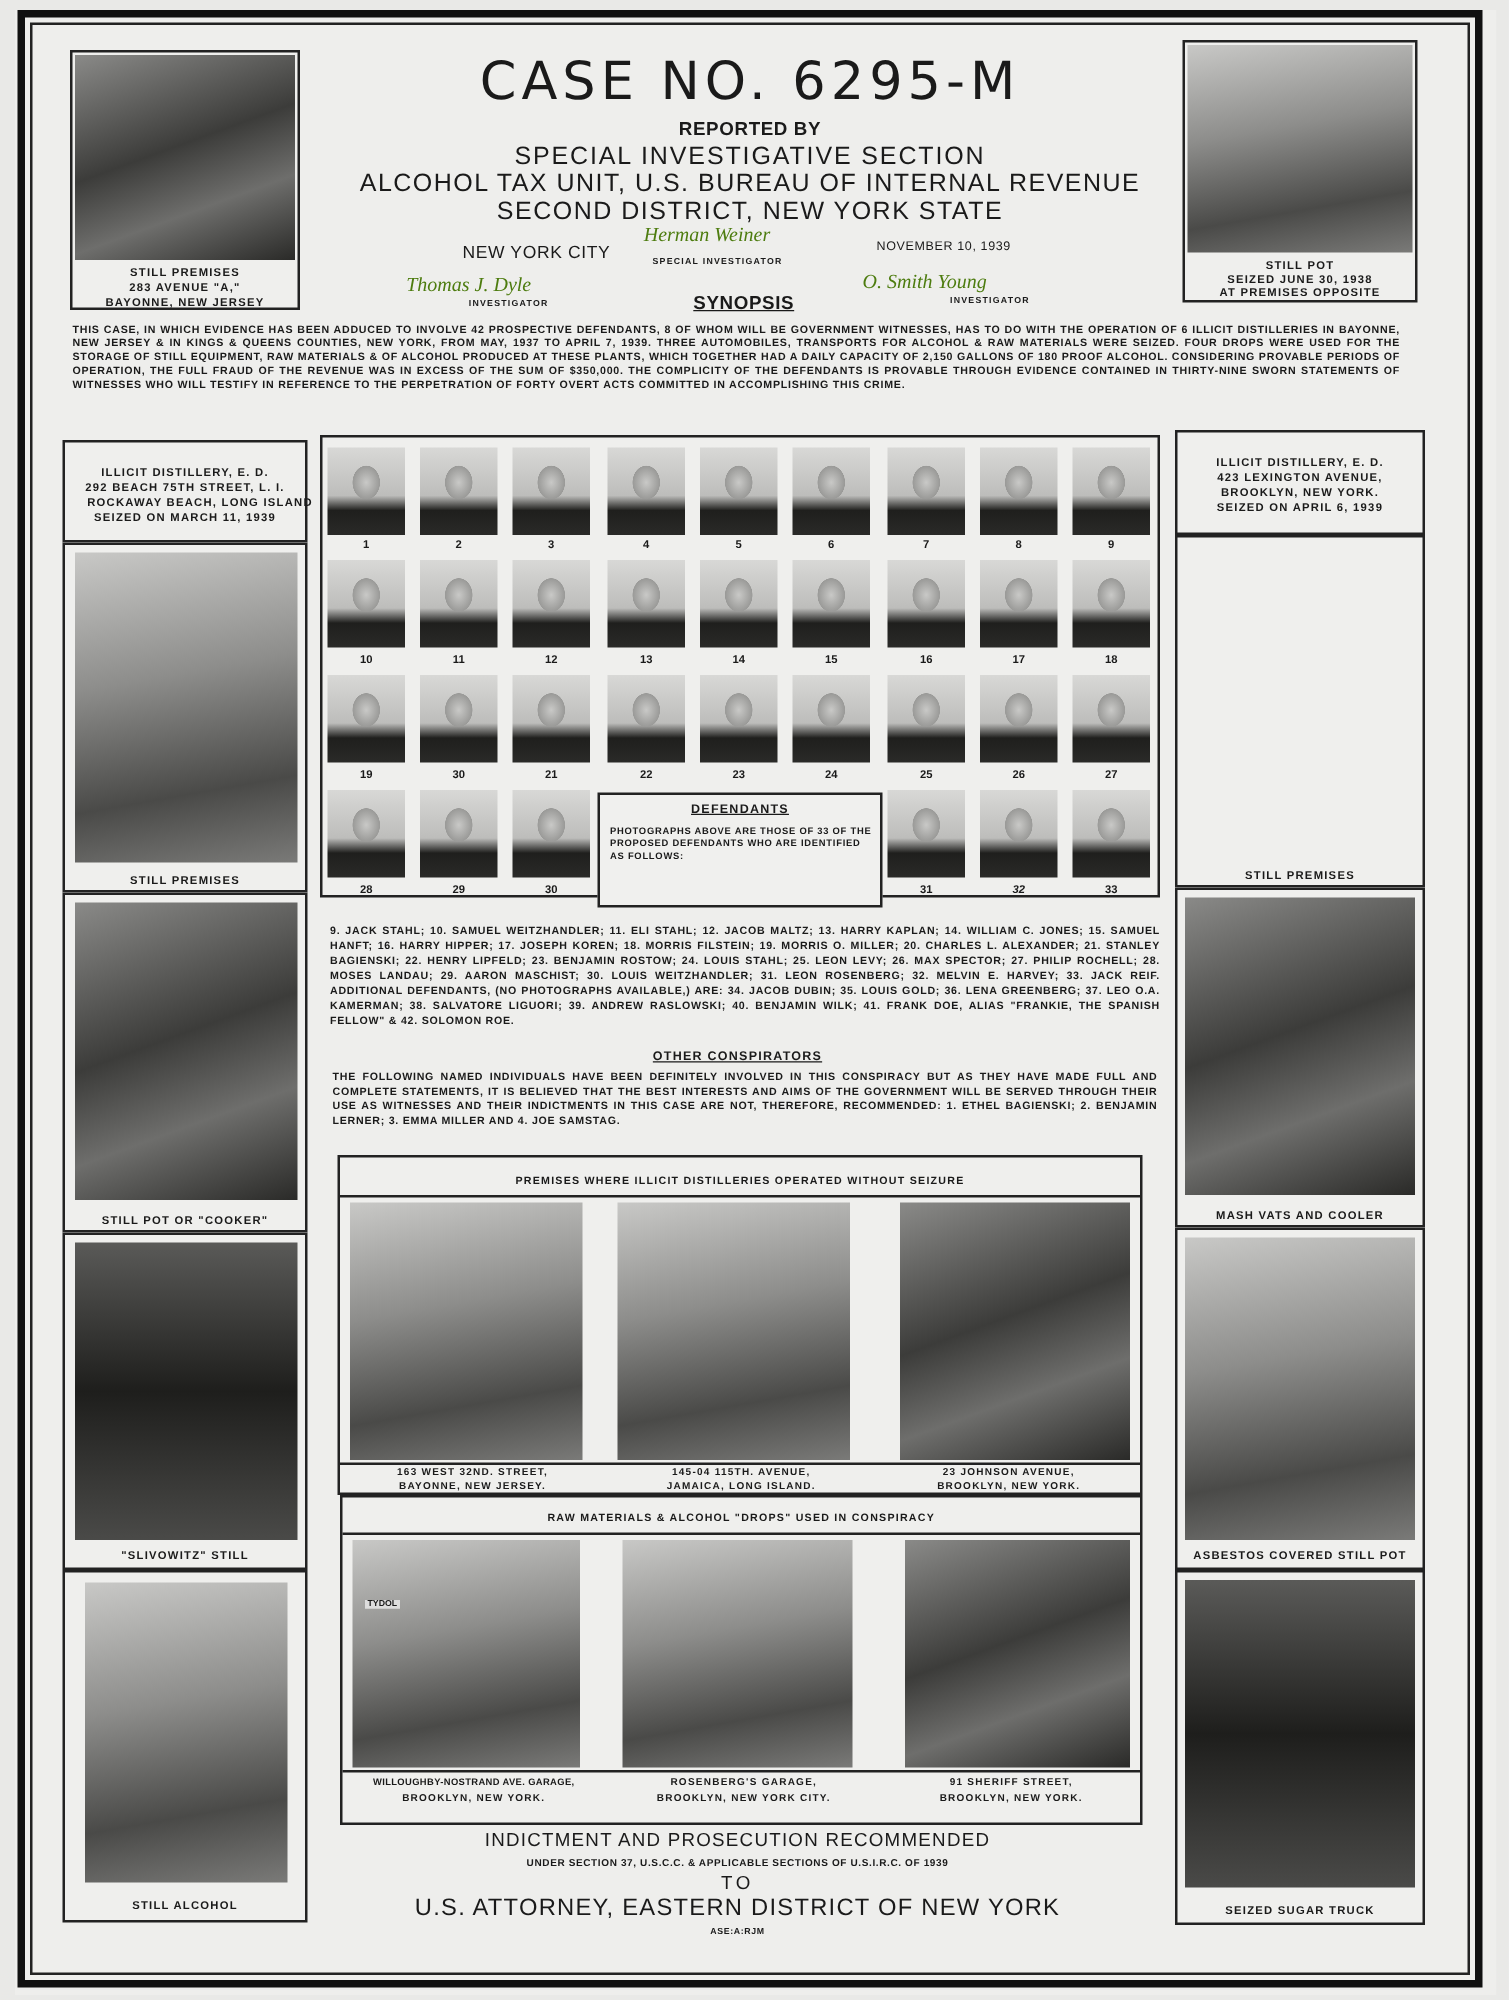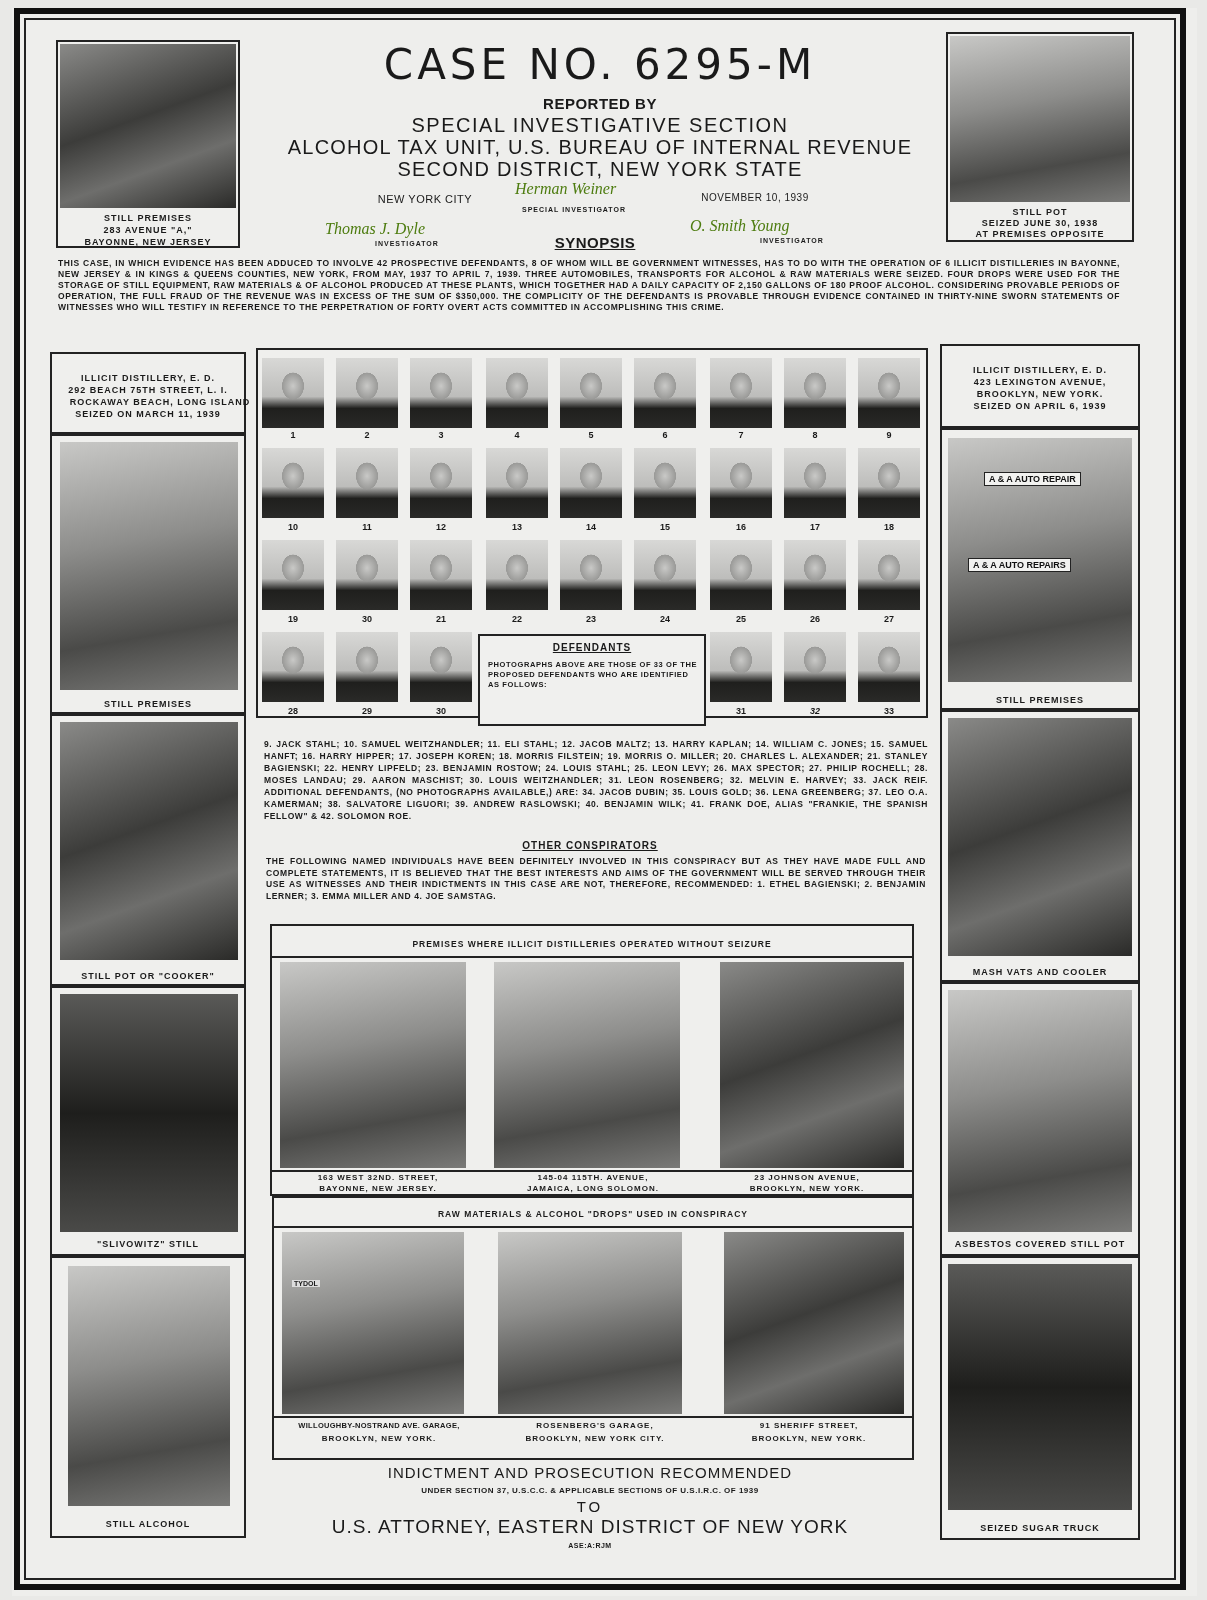--- a/index.html
+++ b/index.html
@@ -26,21 +26,21 @@
 <div class="sheet"></div>
 <div class="border-outer"></div>
 <div class="border-inner"></div>
 
 <div class="txt" style="left:260px;top:40px;width:680px;font-size:42px;letter-spacing:4px;font-weight:normal;font-family:'DejaVu Sans',sans-serif;">CASE NO. 6295-M</div>
 <div class="txt" style="left:420px;top:95px;width:360px;font-size:15px;">REPORTED BY</div>
 <div class="txt" style="left:300px;top:114px;width:600px;font-size:20px;font-weight:normal;letter-spacing:1.5px;">SPECIAL INVESTIGATIVE SECTION</div>
 <div class="txt" style="left:260px;top:136px;width:680px;font-size:20px;font-weight:normal;letter-spacing:1.2px;">ALCOHOL TAX UNIT, U.S. BUREAU OF INTERNAL REVENUE</div>
 <div class="txt" style="left:300px;top:158px;width:600px;font-size:20px;font-weight:normal;letter-spacing:1.2px;">SECOND DISTRICT, NEW YORK STATE</div>
 
-<div class="txt" style="left:370px;top:193px;width:110px;font-size:11px;font-weight:normal;">NEW YORK CITY</div>
+<div class="txt" style="left:370px;top:193px;width:110px;font-size:14px;font-weight:normal;">NEW YORK CITY</div>
 <div class="sig" style="left:515px;top:180px;">Herman Weiner</div>
 <div class="siglabel" style="left:522px;top:206px;">SPECIAL INVESTIGATOR</div>
 <div class="txt" style="left:690px;top:192px;width:130px;font-size:10px;font-weight:normal;">NOVEMBER 10, 1939</div>
 
 <div class="sig" style="left:325px;top:220px;">Thomas J. Dyle</div>
 <div class="siglabel" style="left:375px;top:240px;">INVESTIGATOR</div>
 <div class="txt" style="left:540px;top:234px;width:110px;font-size:15px;text-decoration:underline;">SYNOPSIS</div>
 <div class="sig" style="left:690px;top:217px;">O. Smith Young</div>
 <div class="siglabel" style="left:760px;top:237px;">INVESTIGATOR</div>
 
@@ -83,24 +83,20 @@
   <div class="caption" style="left:0;top:260px;width:192px;">STILL ALCOHOL</div>
 </div>
 
 <div class="box" style="left:940px;top:344px;width:200px;height:84px;">
   <div class="caption" style="left:0;top:18px;width:196px;">ILLICIT DISTILLERY, E. D.</div>
   <div class="caption" style="left:0;top:30px;width:196px;">423 LEXINGTON AVENUE,</div>
   <div class="caption" style="left:0;top:42px;width:196px;">BROOKLYN, NEW YORK.</div>
   <div class="caption" style="left:0;top:54px;width:196px;">SEIZED ON APRIL 6, 1939</div>
 </div>
 <div class="box" style="left:940px;top:428px;width:200px;height:282px;">
-  <div class="photo light" style="left:6px;top:8px;width:184px;height:244px;">
-    <div style="position:absolute;left:36px;top:34px;background:#f2f2f0;color:#111;font-size:9px;font-weight:bold;padding:1px 4px;border:1px solid #222;">A &amp; A AUTO REPAIR</div>
-    <div style="position:absolute;left:20px;top:120px;background:#f2f2f0;color:#111;font-size:9px;font-weight:bold;padding:1px 4px;border:1px solid #222;">A &amp; A AUTO REPAIRS</div>
-  </div>
   <div class="caption" style="left:0;top:264px;width:196px;">STILL PREMISES</div>
 </div>
 <div class="box" style="left:940px;top:710px;width:200px;height:272px;">
   <div class="photo" style="left:6px;top:6px;width:184px;height:238px;"></div>
   <div class="caption" style="left:0;top:254px;width:196px;">MASH VATS AND COOLER</div>
 </div>
 <div class="box" style="left:940px;top:982px;width:200px;height:274px;">
   <div class="photo light" style="left:6px;top:6px;width:184px;height:242px;"></div>
   <div class="caption" style="left:0;top:254px;width:196px;">ASBESTOS COVERED STILL POT</div>
 </div>
@@ -193,21 +189,21 @@
 <div class="box" style="left:270px;top:924px;width:644px;height:272px;">
   <div class="caption" style="left:0;top:12px;width:640px;font-size:8.5px;">PREMISES WHERE ILLICIT DISTILLERIES OPERATED WITHOUT SEIZURE</div>
   <div style="position:absolute;left:0;top:30px;width:640px;border-top:2px solid #222;"></div>
   <div class="photo light" style="left:8px;top:36px;width:186px;height:206px;"></div>
   <div class="photo light" style="left:222px;top:36px;width:186px;height:206px;"></div>
   <div class="photo" style="left:448px;top:36px;width:184px;height:206px;"></div>
   <div style="position:absolute;left:0;top:244px;width:640px;border-top:2px solid #222;"></div>
   <div class="caption" style="left:0;top:246px;width:212px;font-size:8px;">163 WEST 32ND. STREET,</div>
   <div class="caption" style="left:0;top:257px;width:212px;font-size:8px;">BAYONNE, NEW JERSEY.</div>
   <div class="caption" style="left:212px;top:246px;width:218px;font-size:8px;">145-04 115TH. AVENUE,</div>
-  <div class="caption" style="left:212px;top:257px;width:218px;font-size:8px;">JAMAICA, LONG SOLOMON.</div>
+  <div class="caption" style="left:212px;top:257px;width:218px;font-size:8px;">JAMAICA, LONG ISLAND.</div>
   <div class="caption" style="left:430px;top:246px;width:210px;font-size:8px;">23 JOHNSON AVENUE,</div>
   <div class="caption" style="left:430px;top:257px;width:210px;font-size:8px;">BROOKLYN, NEW YORK.</div>
 </div>
 
 <div class="box" style="left:272px;top:1196px;width:642px;height:264px;">
   <div class="caption" style="left:0;top:10px;width:638px;font-size:8.5px;">RAW MATERIALS &amp; ALCOHOL "DROPS" USED IN CONSPIRACY</div>
   <div style="position:absolute;left:0;top:28px;width:638px;border-top:2px solid #222;"></div>
   <div class="photo light" style="left:8px;top:34px;width:182px;height:182px;">
     <div style="position:absolute;left:10px;top:48px;font-size:7px;font-weight:bold;background:#ddd;padding:0 2px;">TYDOL</div>
   </div>

